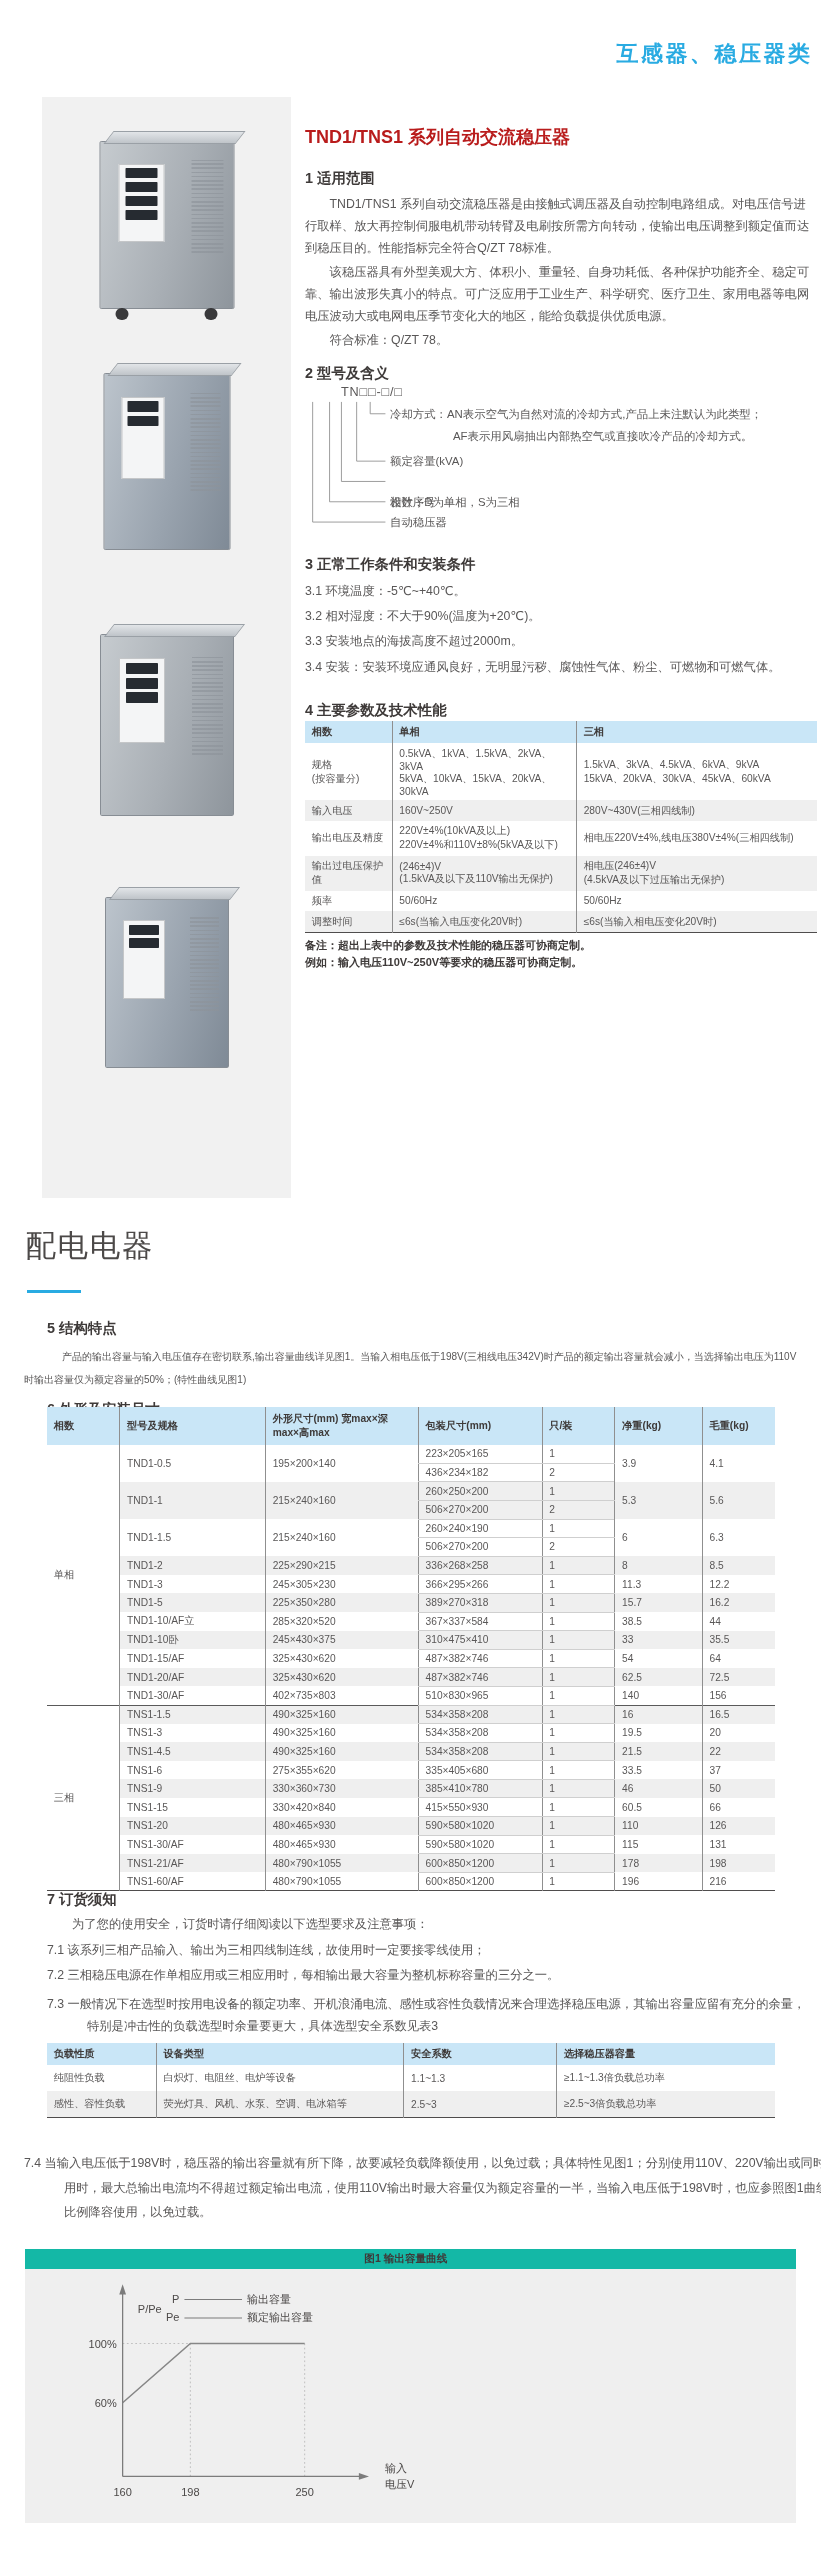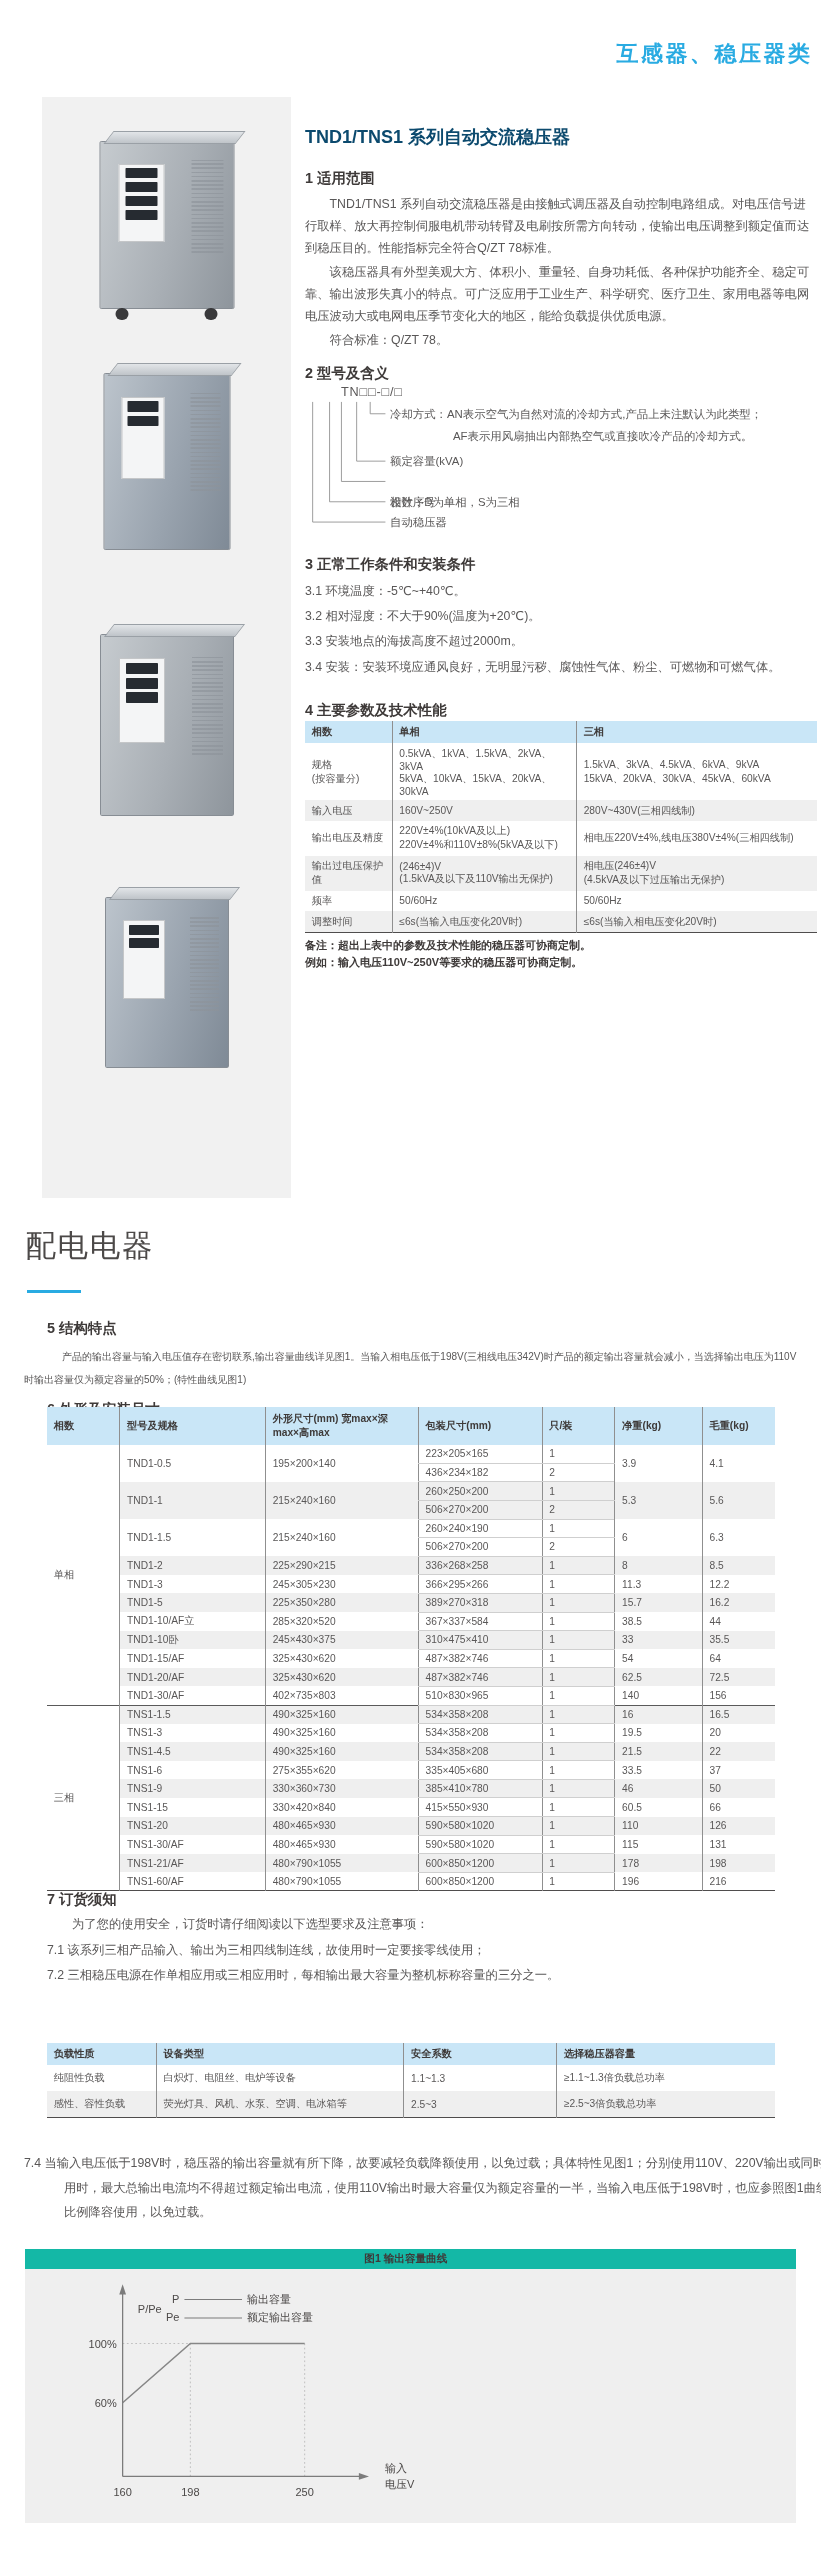--- a/index.html
+++ b/index.html
@@ -21,21 +21,21 @@
   .meter{height:13%;margin:9% 13%;background:#262b31;border-radius:0.8px;}
   .vents{position:absolute;right:7%;top:11%;width:24%;height:56%;opacity:.65;
        background:repeating-linear-gradient(0deg,#8d939a 0 1.7px,transparent 1.7px 4.2px);}
   .wheel{position:absolute;bottom:-12.7px;width:12.7px;height:12.7px;background:#39393b;border-radius:50%;}
   .wheel.w1{left:12%;} .wheel.w2{right:12%;}
   .p1{top:32px;width:135px;height:193px;} .p2{top:264px;width:127px;height:202px;}
   .p3{top:525px;width:134px;height:207px;} .p4{top:788px;width:124px;height:196px;}
   .p2 .cab,.p4 .cab{background:linear-gradient(105deg,#bcc4cc 0%,#9aa4af 55%,#7f8a96 100%);}
 
   
-  .prod-title{left:305px;top:125px;font-size:18px;font-weight:bold;color:#0c4a6e;}
+  .prod-title{left:305px;top:125px;font-size:18px;font-weight:bold;color:#b91c1c;}
   .h2{font-size:14.4px;font-weight:bold;color:#3e3a39;}
   .para{width:512px;font-size:12.3px;line-height:22px;text-indent:2em;}
   .line{font-size:12.3px;}
 
   
   .diagram{left:305px;top:385px;width:512px;height:165px;}
   .model-code{position:absolute;left:0;top:0;font-size:12.7px;color:#595757;letter-spacing:0.8px;margin-left:36px;}
   .dlabel{position:absolute;left:85px;font-size:11.4px;color:#595757;white-space:nowrap;}
 
   
@@ -435,20 +435,21 @@
             <td class="bl">216</td>
           </tr>
         </tbody>
     </table>
   </div>
 
   <div class="abs h2" style="left:47px;top:1890px;">7 订货须知</div>
   <div class="abs line" style="left:72px;top:1916px;">为了您的使用安全，订货时请仔细阅读以下选型要求及注意事项：</div>
   <div class="abs line" style="left:47px;top:1942px;width:754px;">7.1 该系列三相产品输入、输出为三相四线制连线，故使用时一定要接零线使用；</div>
   <div class="abs line" style="left:47px;top:1967px;width:754px;">7.2 三相稳压电源在作单相应用或三相应用时，每相输出最大容量为整机标称容量的三分之一。</div>
+  <div class="abs line hang" style="left:47px;top:1993px;width:728px;line-height:22px;">7.3 一般情况下在选型时按用电设备的额定功率、开机浪涌电流、感性或容性负载情况来合理选择稳压电源，其输出容量应留有充分的余量，特别是冲击性的负载选型时余量要更大，具体选型安全系数见表3</div>
 
   <div class="abs safety-wrap">
     <table class="tbl safety-tbl">
       <colgroup>
           <col style="width:15%">
           <col style="width:34%">
           <col style="width:21%">
           <col style="width:30%">
         </colgroup>
       <thead>

